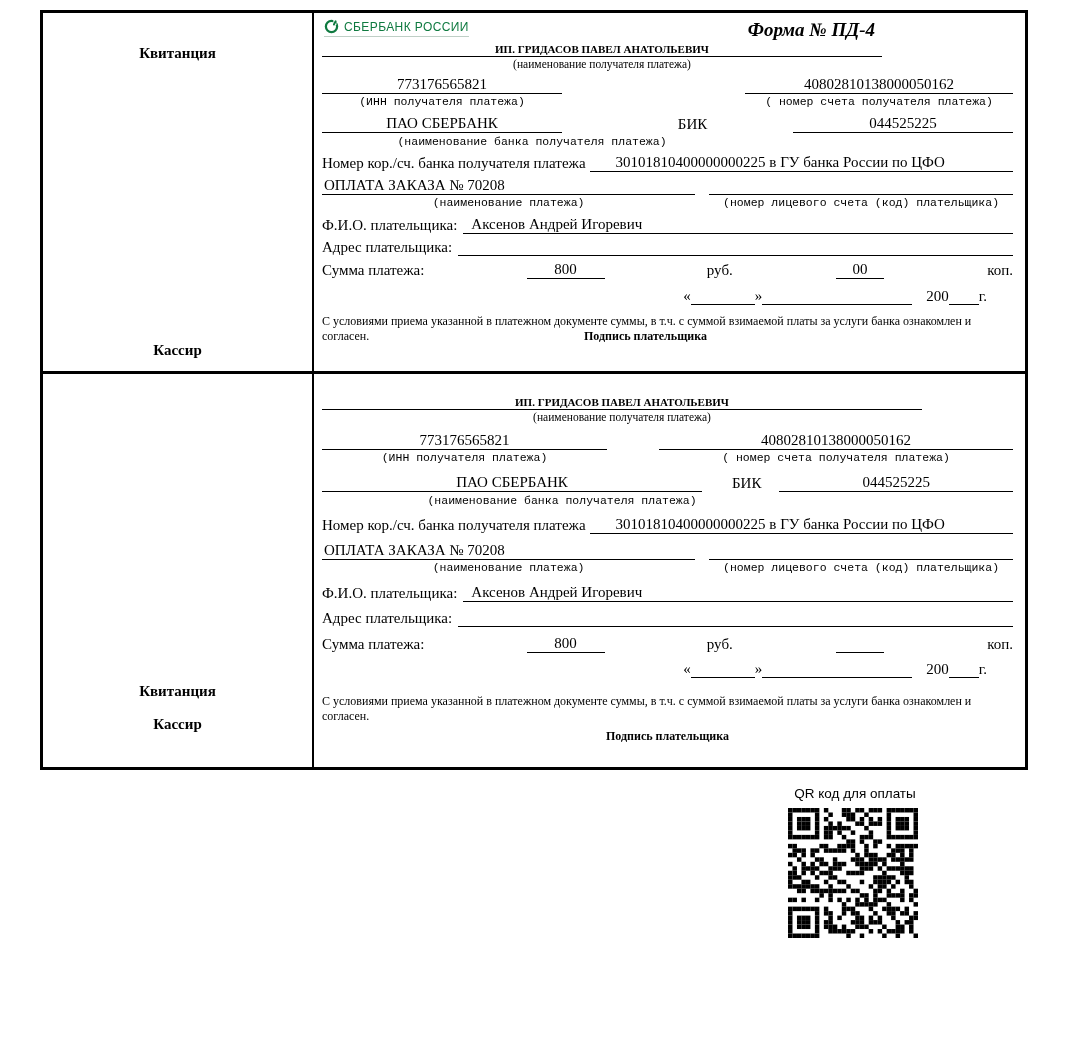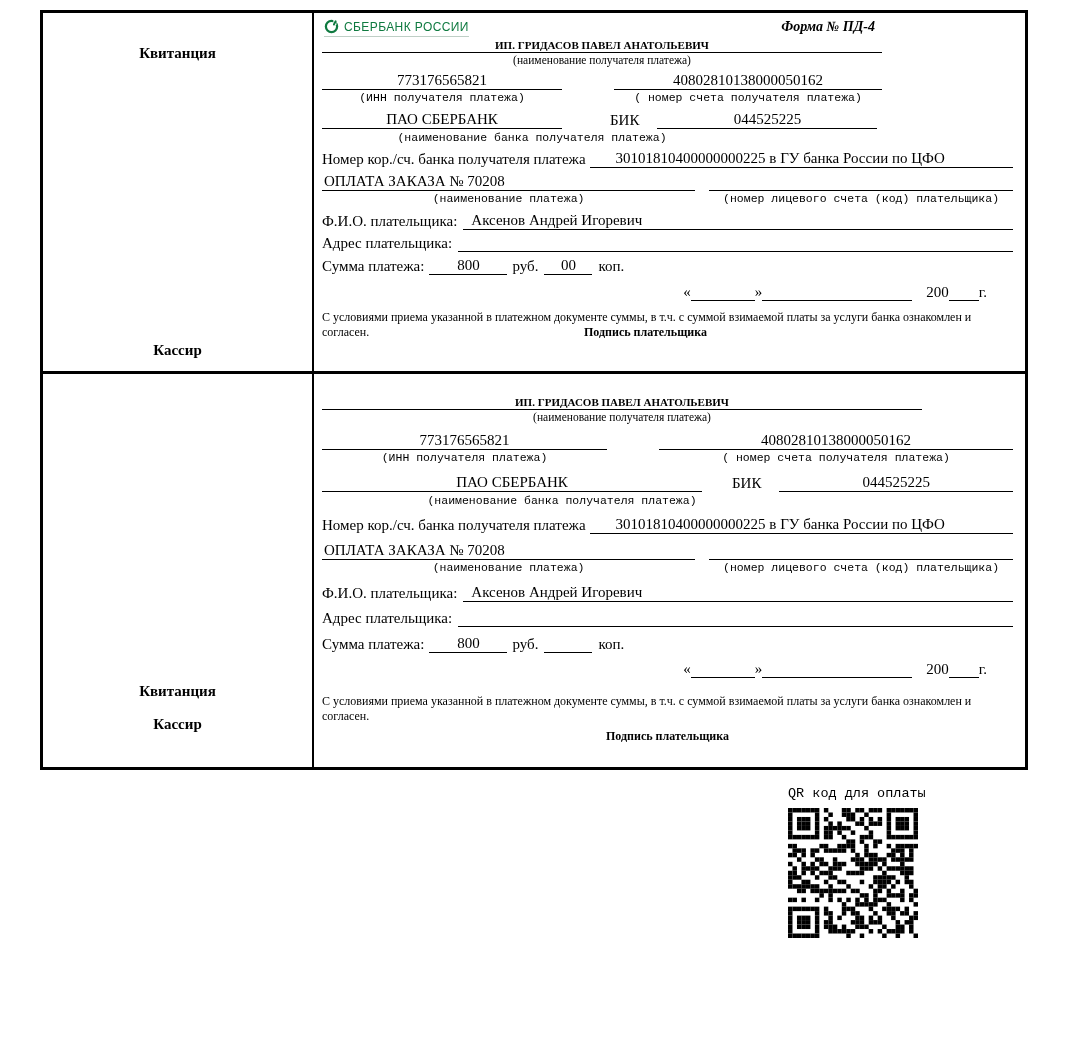--- a/index.html
+++ b/index.html
@@ -37,28 +37,28 @@
   .right-col { flex: 1; padding: 6px 12px 6px 8px; position: relative; }
 
   .header-row { display: flex; justify-content: space-between; align-items: flex-start; margin-bottom: 2px; }
   .logo { display: flex; align-items: center; gap: 5px; margin-left: 2px; border-bottom: 1px solid #bfcfc6; padding-bottom: 2px; }
   .logo-icon { width: 15px; height: 15px; }
   .logo-text {
     color: var(--sber-green, #0f7a40);
     font-weight: normal; font-size: 12px; letter-spacing: 0.4px;
     font-family: "Liberation Sans", sans-serif;
   }
-  .form-title { font-style: italic; font-weight: bold; font-size: 14px; margin-right: 138px; white-space: nowrap; }
+  .form-title { font-style: italic; font-weight: bold; font-size: 19px; margin-right: 138px; white-space: nowrap; }
 
   .recipient-block { width: 560px; margin-top: 2px; }
   .sec-receipt .recipient-block { margin-top: 16px; width: 600px; }
   .recipient { text-align: center; font-weight: bold; font-size: 11px; border-bottom: 1px solid #000; padding-bottom: 1px; }
   .caption { font-size: 11.5px; text-align: center; line-height: 1.25; }
 
-  .row { display: flex; align-items: flex-end; margin-top: 5px; }
+  .row { display: flex; align-items: flex-end; margin-top: 5px; justify-content: space-between; }
   .sec-receipt .row { margin-top: 8px; }
   .caps-row { margin-top: 1px !important; font-family: Liberation Mono, monospace; }
   .ul { border-bottom: 1px solid #000; }
   .blank { display: inline-block; height: 17px; }
 
   .c1 { width: 240px; text-align: center; }
   .gap1 { width: 52px; }
   .c2 { width: 268px; text-align: center; }
   .sec-receipt .c1 { width: 285px; }
   .sec-receipt .c2 { flex: 1; }
@@ -95,21 +95,21 @@
   .q, .year, .ysuf { white-space: nowrap; }
 
   .agreement { position: relative; margin-top: 9px; font-size: 12px; line-height: 1.3; width: 662px; }
   .sec-receipt .agreement { margin-top: 16px; }
   .signature { font-weight: bold; font-size: 12px; white-space: nowrap; }
   .sec-notice .signature { position: absolute; left: 262px; bottom: 0; }
   .signature-row { text-align: center; margin-top: 4px; }
 
   .qr-area {
     position: absolute; left: 788px; top: 786px; width: 134px;
-    font-family: Liberation Mono, monospace; text-align: center;
+    font-family: Liberation Sans, sans-serif; text-align: center;
   }
   .qr-label { font-size: 13.5px; margin-bottom: 7px; white-space: nowrap; color: #000; }
   .qr-svg { width: 130px; height: 130px; display: block; background: #fff; }
 </style>
 </head>
 <body>
 
 <div class="page">
   <div class="form">
 

